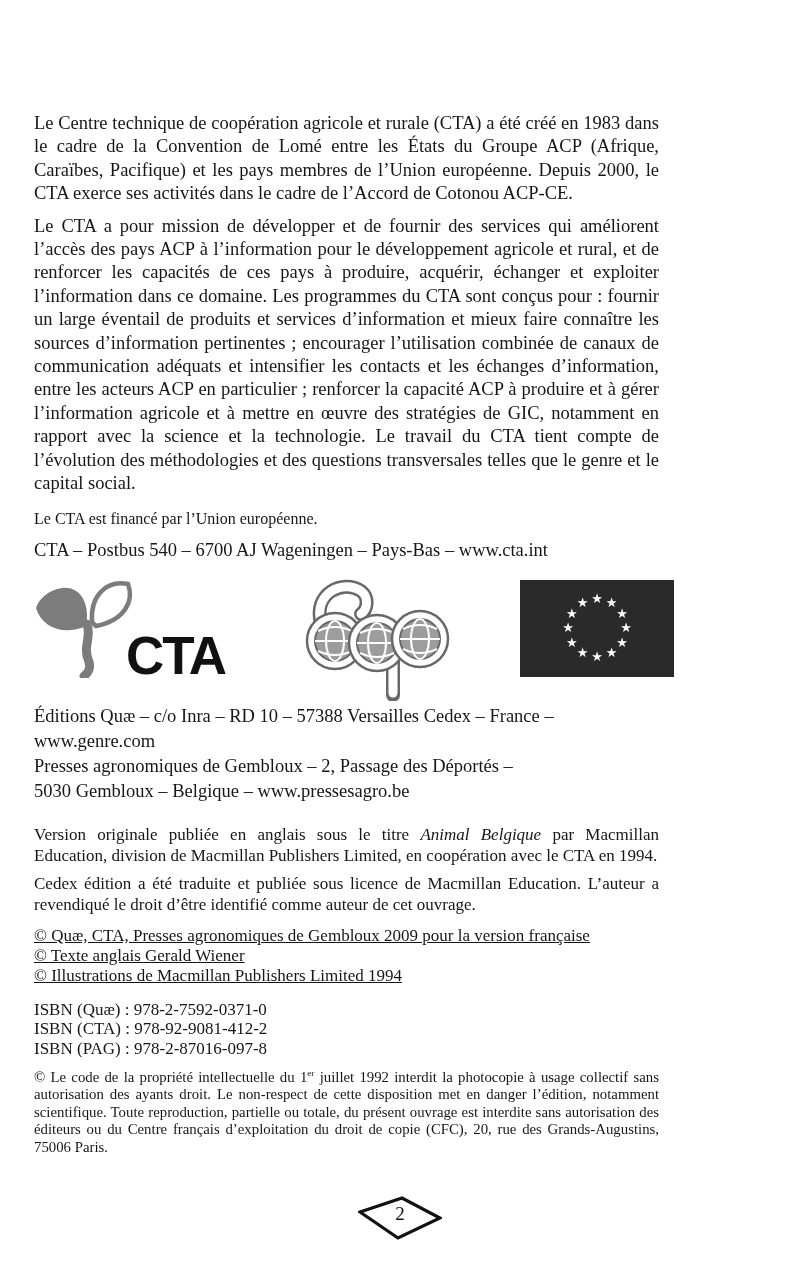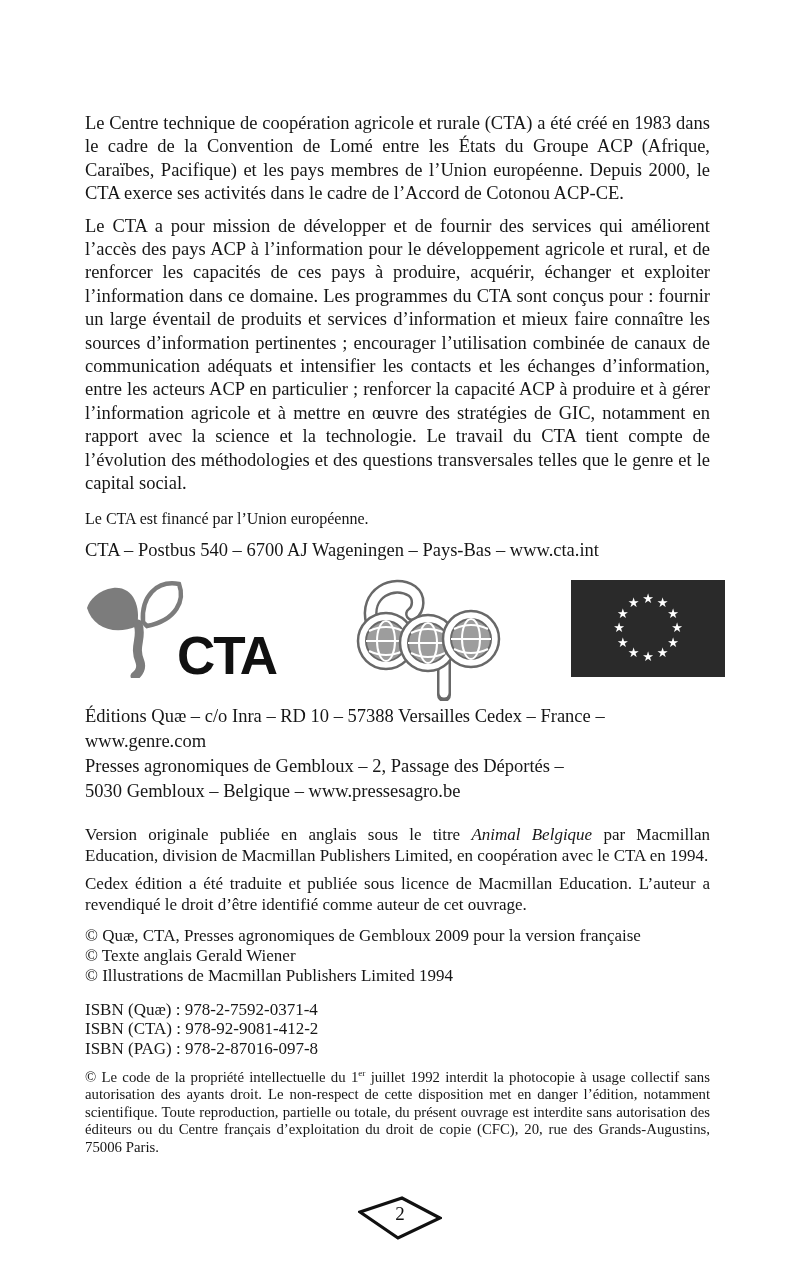--- a/index.html
+++ b/index.html
@@ -3,21 +3,21 @@
 <meta charset="utf-8">
 <style>
   html,body{margin:0;padding:0;}
   body{
     width:800px;height:1274px;background:#ffffff;
     font-family:"Liberation Serif",serif;color:#161616;
     -webkit-font-smoothing:antialiased;
   }
   .page{
     position:relative;width:800px;height:1274px;overflow:hidden;
-    box-sizing:border-box;padding:112px 90px 0 85px;
+    box-sizing:border-box;padding:112px 90px 0 34px;
   }
   .col{width:625px;}
   p{margin:0;}
   .body-par{
     font-size:18.5px;line-height:23.4px;text-align:justify;
     margin-bottom:9px;
   }
   .plain-line{font-size:16px;line-height:23.4px;margin-bottom:9px;}
   .address-line{font-size:18.5px;line-height:23.4px;margin-top:2px;}
 
@@ -31,21 +31,21 @@
     position:absolute;left:92px;top:51px;
     font-family:"Liberation Sans",sans-serif;font-weight:bold;
     font-size:53px;letter-spacing:-2px;color:#111;line-height:1;
   }
   .acp-logo{width:145px;height:122px;margin-top:1px;}
   .eu-flag{width:154px;height:97px;margin-top:2px;}
 
   .publishers{margin-top:6px;font-size:18.5px;line-height:25px;}
   .edition{margin-top:21px;}
   .edition p{font-size:17px;line-height:20.4px;text-align:justify;margin-bottom:8px;}
-  .copyright{margin-top:11px;font-size:17px;line-height:20px;}
+  .copyright{margin-top:11px;font-size:17px;line-height:20px;text-decoration:underline;}
   .isbn{margin-top:14px;font-size:17px;line-height:19.3px;}
   .legal{
     margin-top:11px;font-size:14.8px;line-height:17.5px;text-align:justify;
   }
   .legal sup{font-size:0.62em;line-height:0;}
 
   .pagenum{
     position:absolute;left:0;top:1196px;width:800px;height:48px;
     display:flex;justify-content:center;
   }
@@ -147,21 +147,21 @@
       <p>Cedex édition a été traduite et publiée sous licence de Macmillan Education. L’auteur a revendiqué le droit d’être identifié comme auteur de cet ouvrage.</p>
     </div>
 
     <div class="copyright">
       <p>© Quæ, CTA, Presses agronomiques de Gembloux 2009 pour la version française</p>
       <p>© Texte anglais Gerald Wiener</p>
       <p>© Illustrations de Macmillan Publishers Limited 1994</p>
     </div>
 
     <div class="isbn">
-      <p>ISBN (Quæ) : 978-2-7592-0371-4</p>
+      <p>ISBN (Quæ) : 978-2-7592-0371-0</p>
       <p>ISBN (CTA) : 978-92-9081-412-2</p>
       <p>ISBN (PAG) : 978-2-87016-097-8</p>
     </div>
 
     <p class="legal"><span>© Le code de la propriété intellectuelle du 1</span><sup>er</sup><span> juillet 1992 interdit la photocopie à usage collectif sans autorisation des ayants droit. Le non-respect de cette disposition met en danger l’édition, notamment scientifique. Toute reproduction, partielle ou totale, du présent ouvrage est interdite sans autorisation des éditeurs ou du Centre français d’exploitation du droit de copie (CFC), 20, rue des Grands-Augustins, 75006 Paris.</span></p>
 
   </div>
 
   <div class="pagenum">
     <div class="pagenum-inner">

